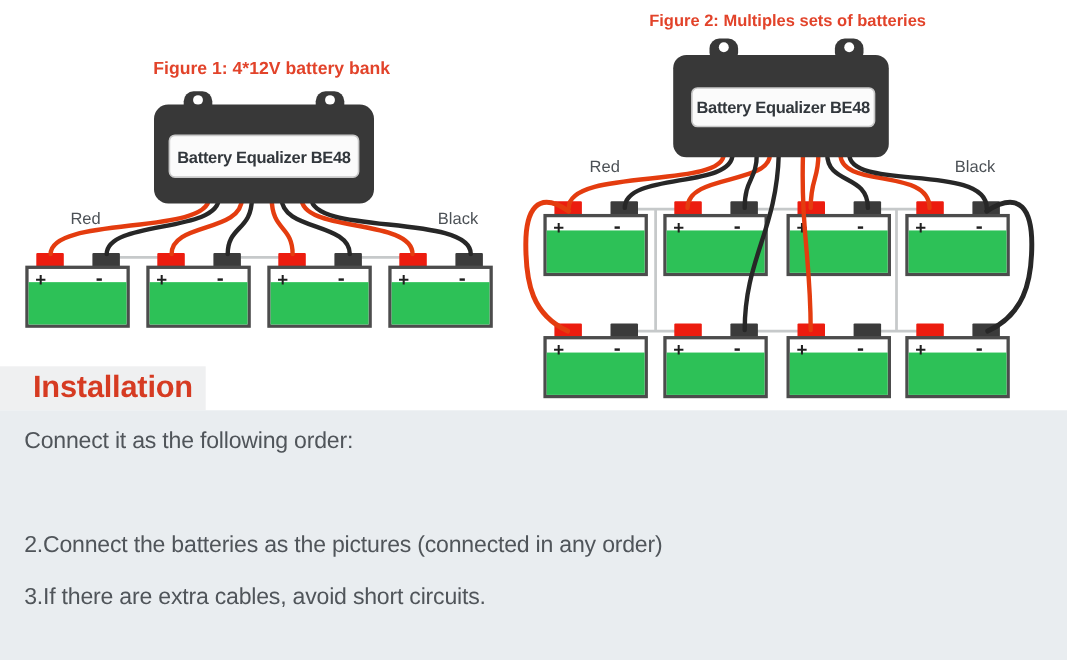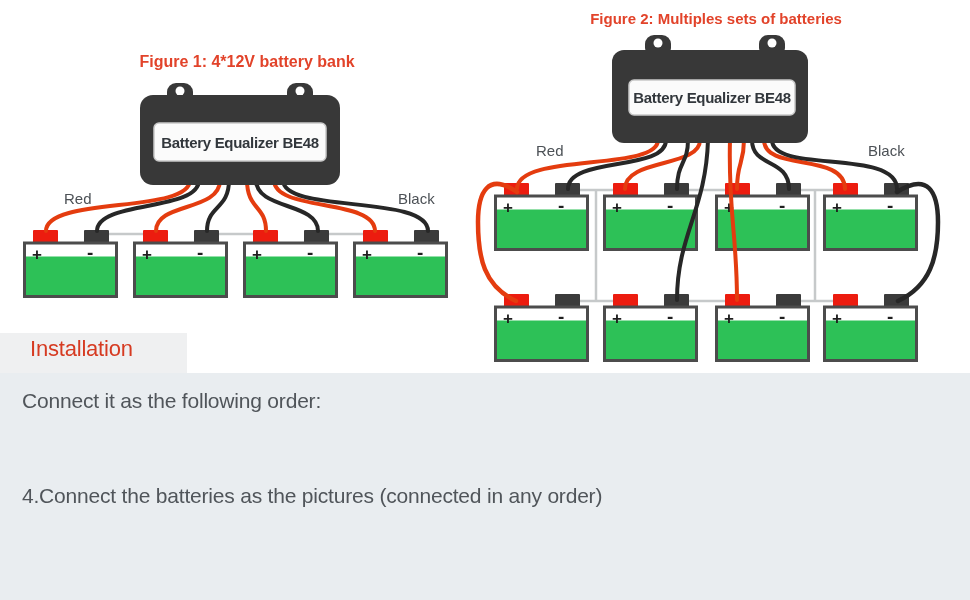--- a/index.html
+++ b/index.html
@@ -19,21 +19,21 @@
   .install-chip {
     position:absolute; left:0; top:333px; width:187px; height:40px;
     background:#eff0f1;
   }
   .install-band {
     position:absolute; left:0; top:373px; width:970px; height:227px;
     background:#e9edf0;
   }
   .install-heading {
     position:absolute; left:30px; top:336px;
-    font-size:22px; font-weight:normal; color:#d63b22; letter-spacing:-0.2px;
+    font-size:28px; font-weight:bold; color:#d63b22; letter-spacing:-0.2px;
   }
   .body-line {
     position:absolute; left:22px;
     font-size:21px; color:#50555a; letter-spacing:-0.2px; white-space:pre;
   }
   .line-intro { top:389px; }
   .line-s1 { top:436px; }
   .line-s2 { top:484px; }
   .line-s3 { top:531px; }
 </style>
@@ -156,15 +156,16 @@
       <text x="868" y="156" class="wire-label">Black</text>
     </g>
   </svg>
 
   <div class="install-chip"></div>
   <div class="install-band"></div>
 
   <div class="install-heading">Installation</div>
 
   <div class="body-line line-intro">Connect it as the following order:</div>
-  <div class="body-line line-s2">4.Connect the batteries as the pictures (connected in any order)</div>
+  <div class="body-line line-s2">2.Connect the batteries as the pictures (connected in any order)</div>
+  <div class="body-line line-s3">3.If there are extra cables, avoid short circuits.</div>
 
 </div>
 
 </body></html>

